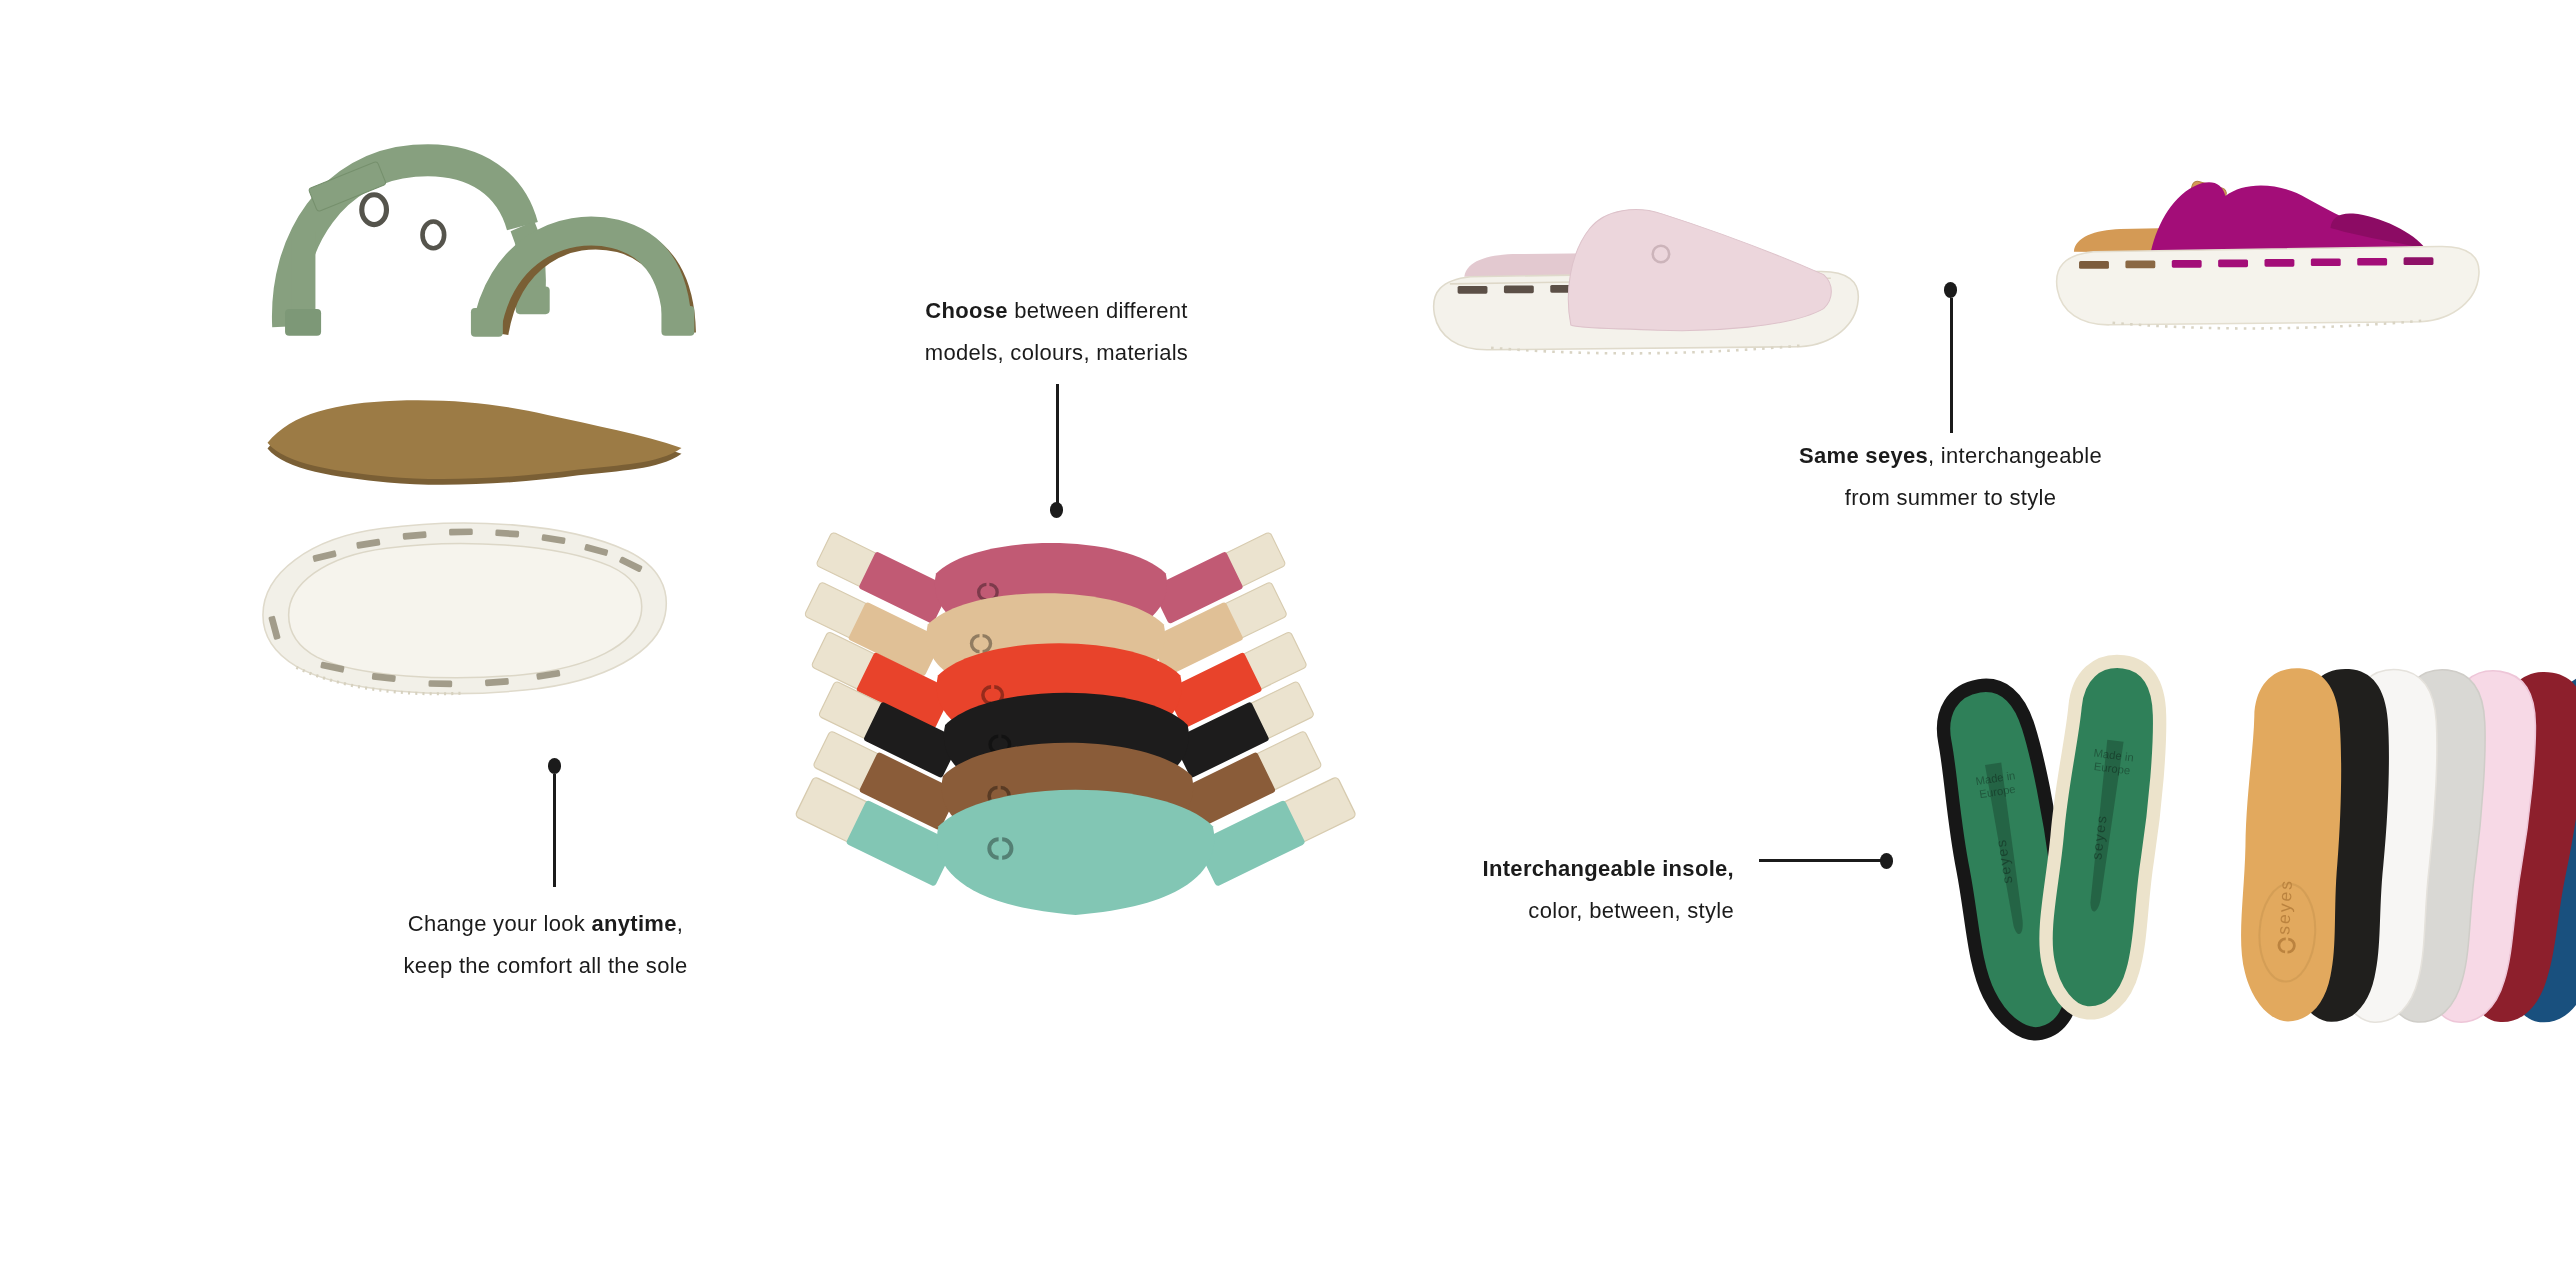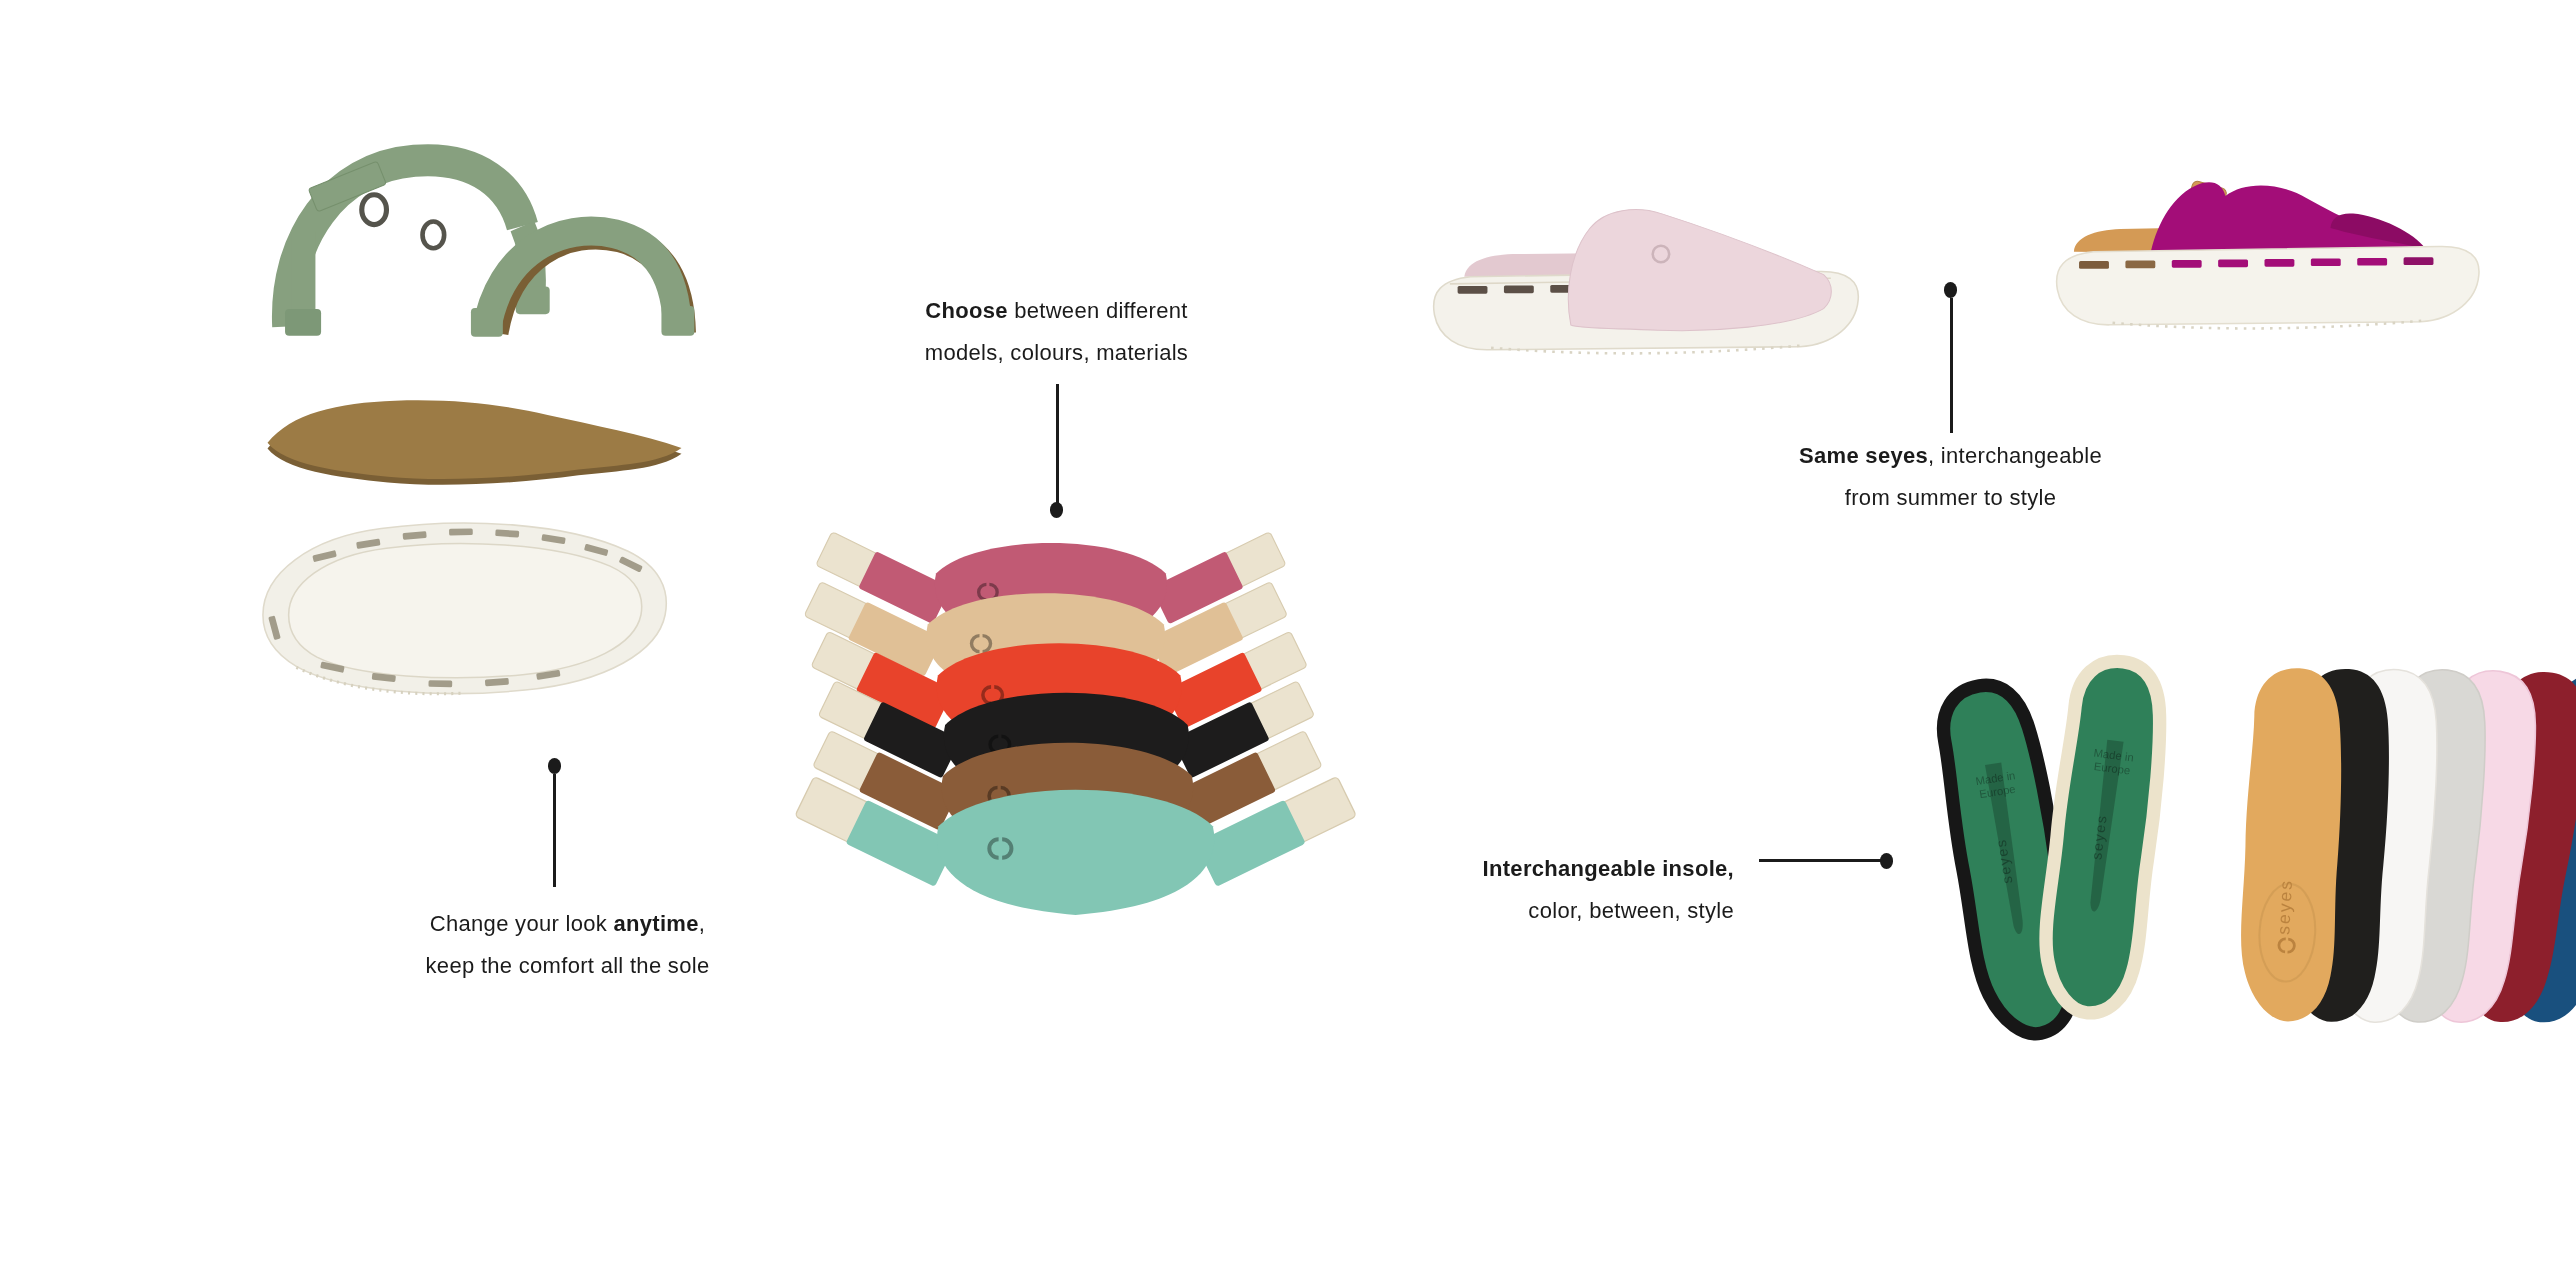--- a/index.html
+++ b/index.html
@@ -111,21 +111,21 @@
       <rect class="f-slot" x="-23" y="-7" width="46" height="13" rx="3" transform="translate(375,344) rotate(1)"></rect>
       <rect class="f-slot" x="-23" y="-7" width="46" height="13" rx="3" transform="translate(485,341) rotate(-4)"></rect>
       <rect class="f-slot" x="-23" y="-7" width="46" height="13" rx="3" transform="translate(585,327) rotate(-9)"></rect>
       <rect class="f-slot" x="-23" y="-7" width="46" height="13" rx="3" transform="translate(52,235) rotate(75)"></rect>
     </g>
     <path d="M95,312 C180,352 300,368 420,362" stroke="#d6d1bf" stroke-width="6" stroke-dasharray="4 10" fill="none"></path>
   </svg>
 
   <div class="dot" style="left:548px;top:758px;"></div>
   <div class="vline" style="left:553px;top:774px;height:113px;"></div>
-  <div class="note" style="left:310px;top:903px;width:515px;">
+  <div class="note" style="left:288px;top:903px;width:515px;">
     <div><span>Change your look </span><span class="b">anytime</span><span>,</span></div>
     <div>keep the comfort all the sole</div>
   </div>
 
   <div class="note" style="left:799px;top:290px;width:515px;">
     <div><span class="b">Choose</span><span> between different</span></div>
     <div>models, colours, materials</div>
   </div>
   <div class="vline" style="left:1056px;top:384px;height:120px;"></div>
   <div class="dot" style="left:1050px;top:502px;"></div>

